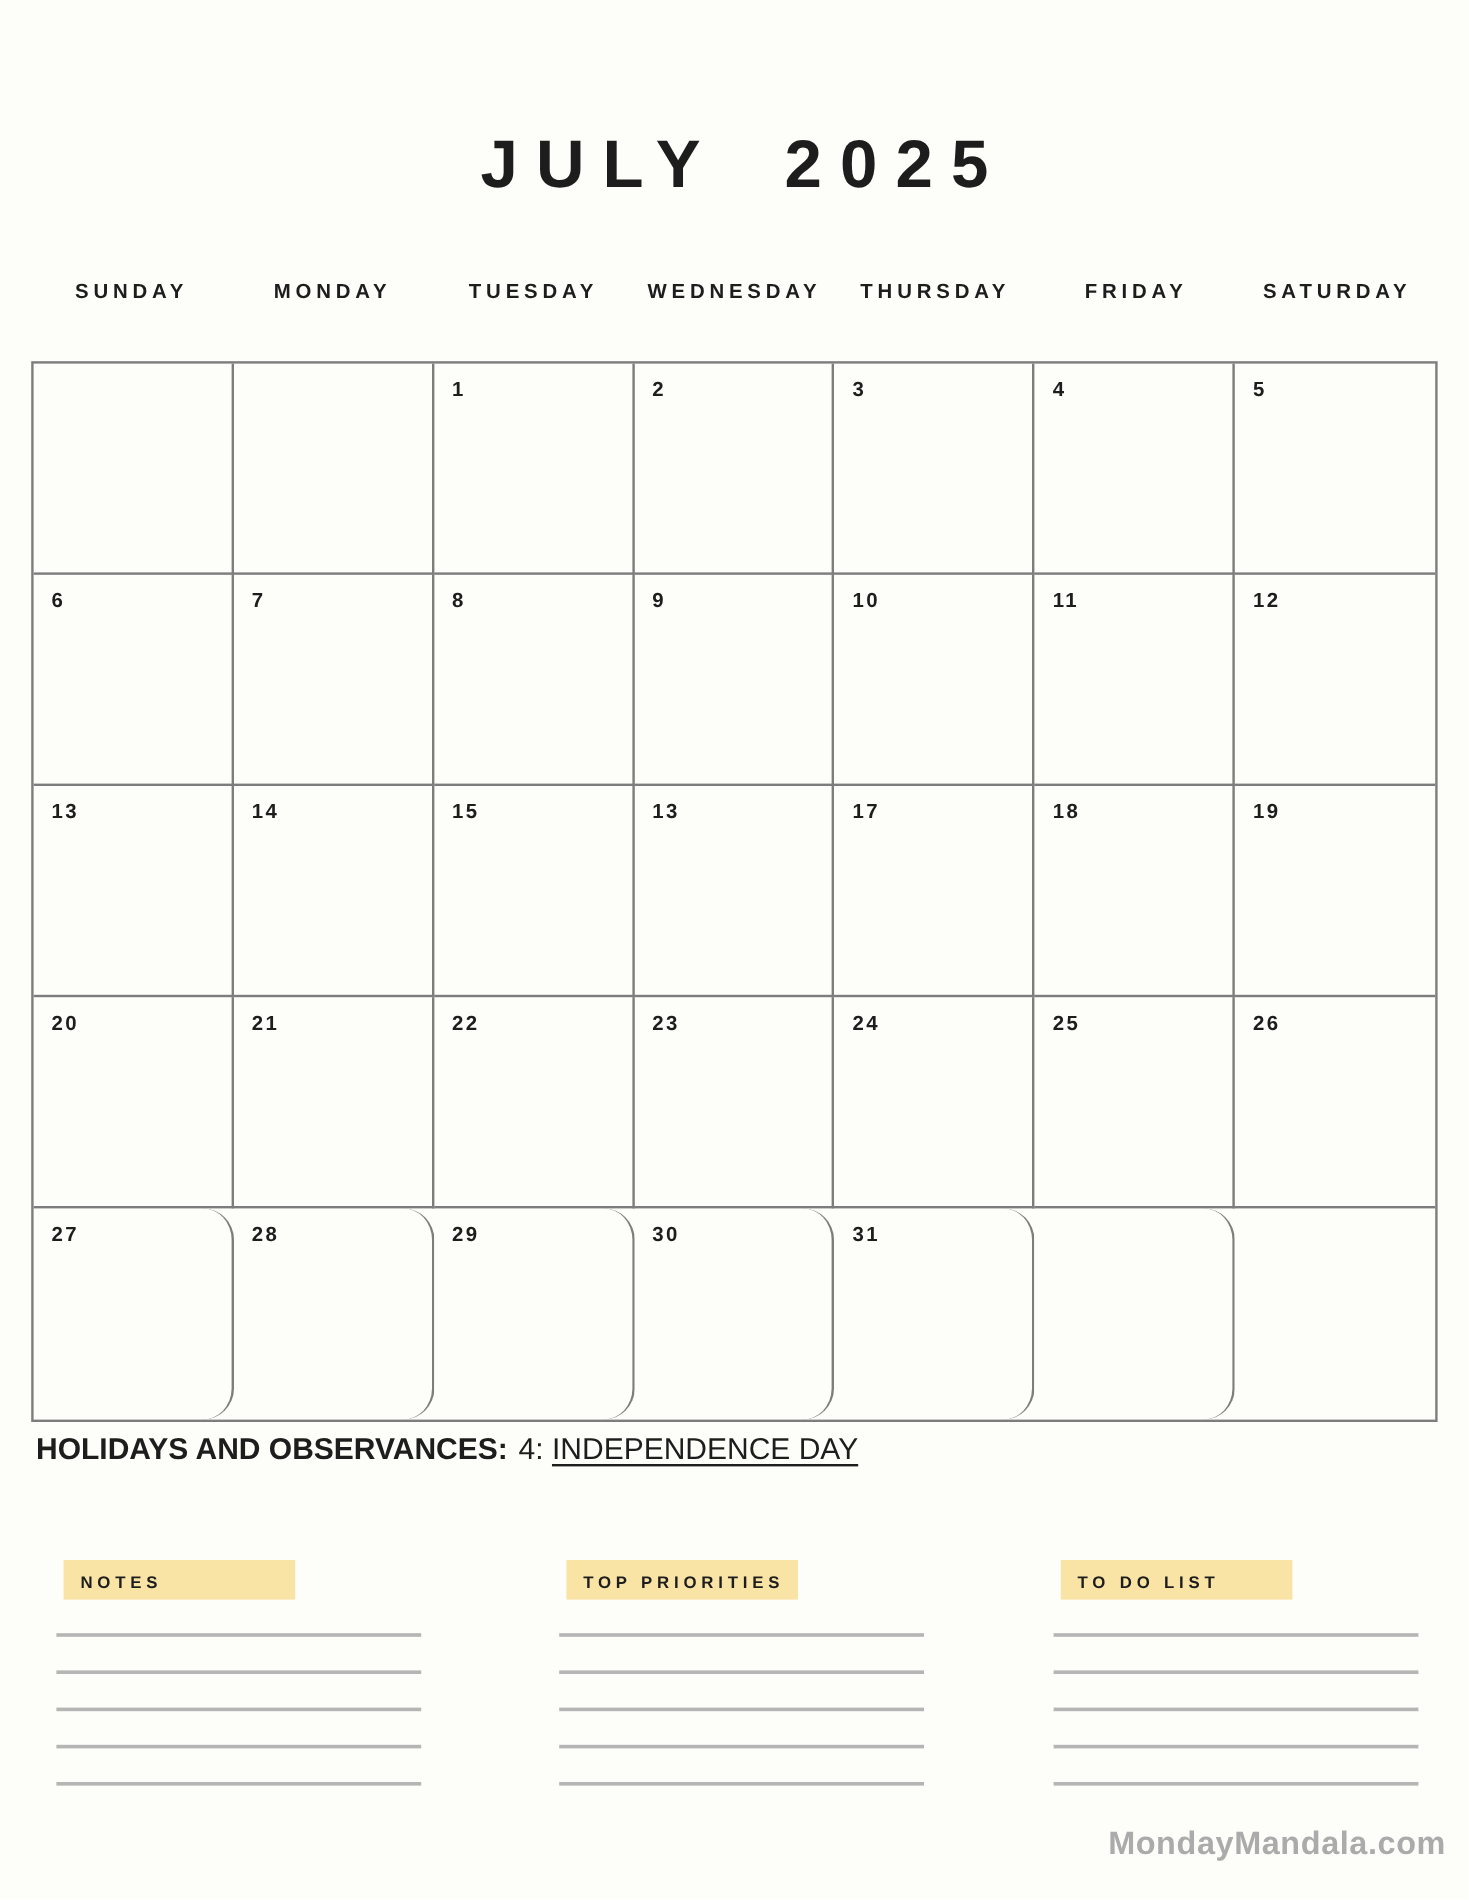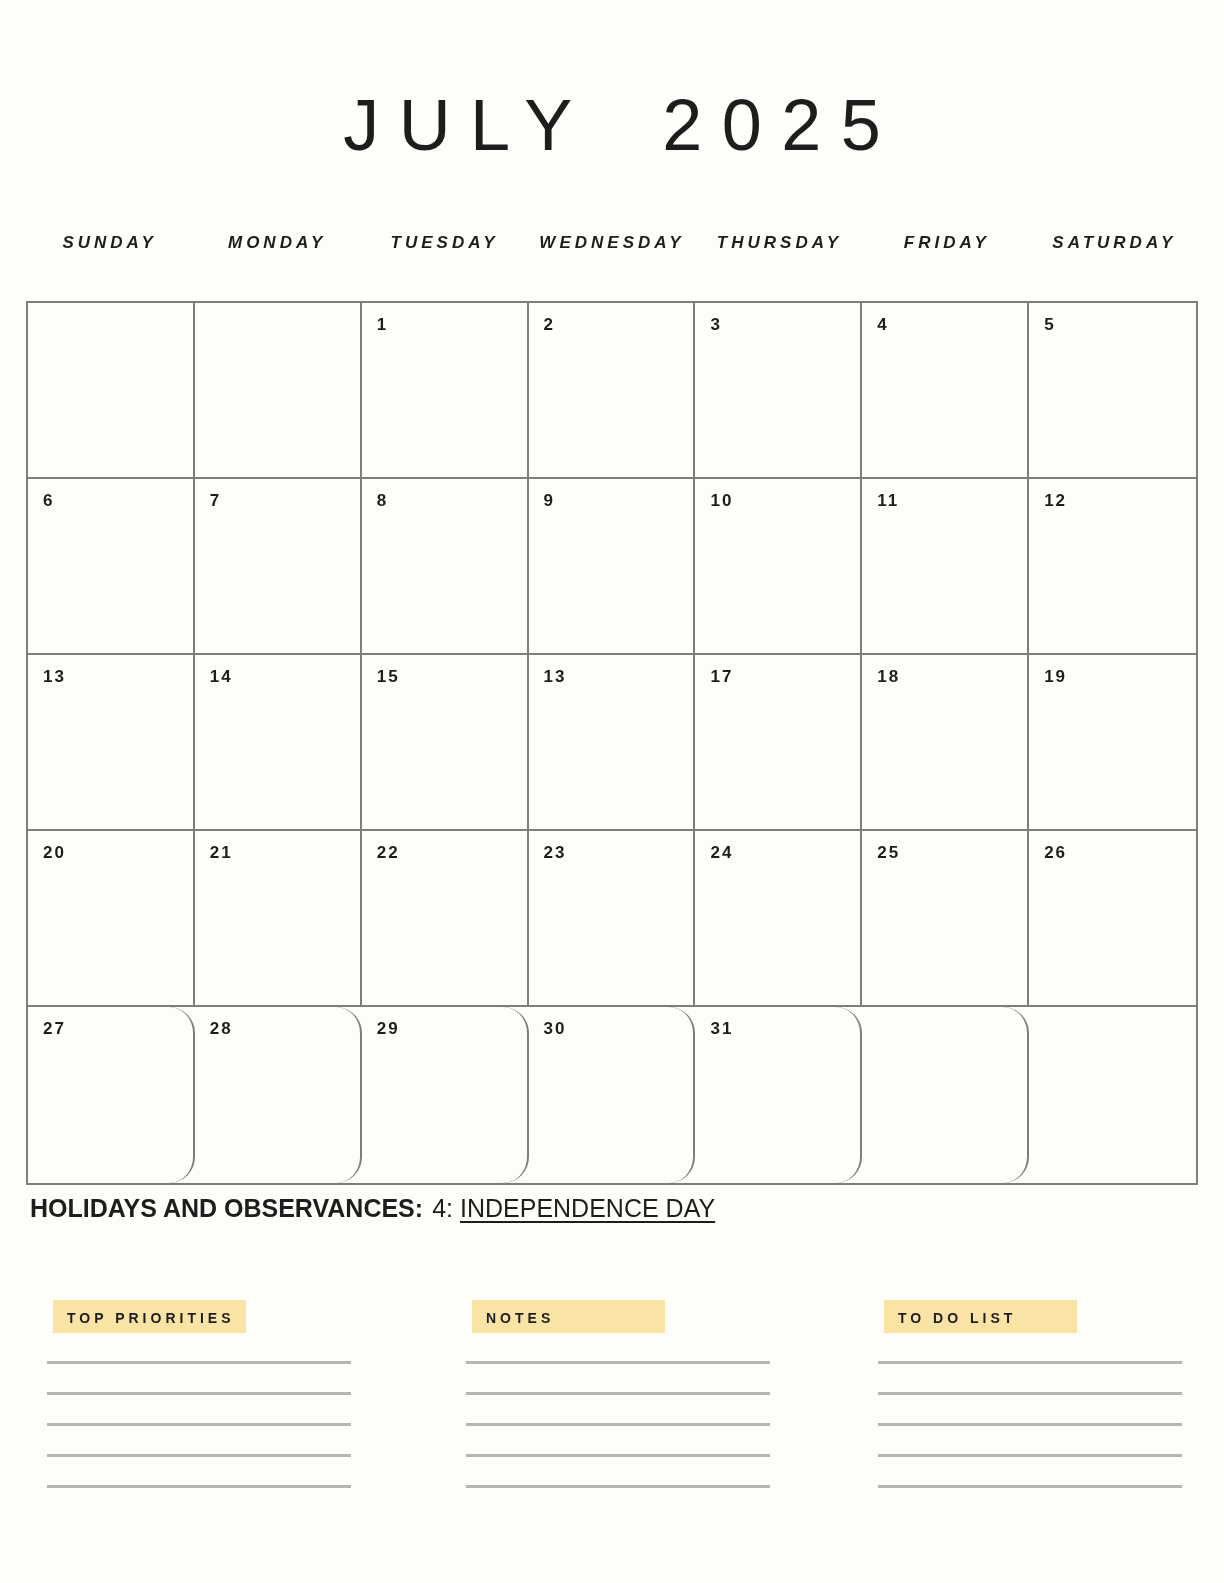--- a/index.html
+++ b/index.html
@@ -9,45 +9,44 @@
     height: 1583px;
     background: var(--page-bg, #FDFDF9);
     font-family: "Liberation Sans", "DejaVu Sans", sans-serif;
     color: var(--text, #1d1d1d);
     overflow: hidden;
   }
 
   
   .title {
     position: absolute;
-    top: 84px; left: 0;
+    top: 104px; left: 0;
     width: 100%;
     margin: 0;
     text-align: center;
-    font-size: 72px;
-    font-weight: 400;
+    font-size: 56px;
+    font-weight: 700;
     letter-spacing: 0.27em;
     text-indent: 0.27em;
     word-spacing: 0.45em;
   }
 
   
   .day-headers {
     position: absolute;
     top: 233px; left: 26px;
     width: 1172px;
     display: grid;
     grid-template-columns: repeat(7, 1fr);
   }
   .day-header {
     text-align: center;
     font-size: 17px;
     font-weight: bold;
     letter-spacing: 4px;
-    font-style: italic;
   }
 
   
   .grid {
     position: absolute;
     top: 301px; left: 26px;
     width: 1172px; height: 884px;
     display: grid;
     grid-template-columns: repeat(7, 1fr);
     grid-template-rows: repeat(5, 1fr);
@@ -174,39 +173,40 @@
       <div class="cell"></div>
       <div class="cell"></div>
     </div>
 
   <div class="holidays">
     <span class="label">HOLIDAYS AND OBSERVANCES:</span><span class="prefix">4:</span><span class="name">INDEPENDENCE DAY</span>
   </div>
 
   <div class="sections">
       <div class="section-col">
-        <div class="section-header">TOP PRIORITIES</div>
+        <div class="section-header">NOTES</div>
         <div class="section-line"></div>
         <div class="section-line"></div>
         <div class="section-line"></div>
         <div class="section-line"></div>
         <div class="section-line"></div>
       </div>
       <div class="section-col">
-        <div class="section-header">NOTES</div>
+        <div class="section-header">TOP PRIORITIES</div>
         <div class="section-line"></div>
         <div class="section-line"></div>
         <div class="section-line"></div>
         <div class="section-line"></div>
         <div class="section-line"></div>
       </div>
       <div class="section-col">
         <div class="section-header">TO DO LIST</div>
         <div class="section-line"></div>
         <div class="section-line"></div>
         <div class="section-line"></div>
         <div class="section-line"></div>
         <div class="section-line"></div>
       </div>
     </div>
 
+  <div class="watermark">MondayMandala.com</div>
 
 </div>
 
 </body></html>

